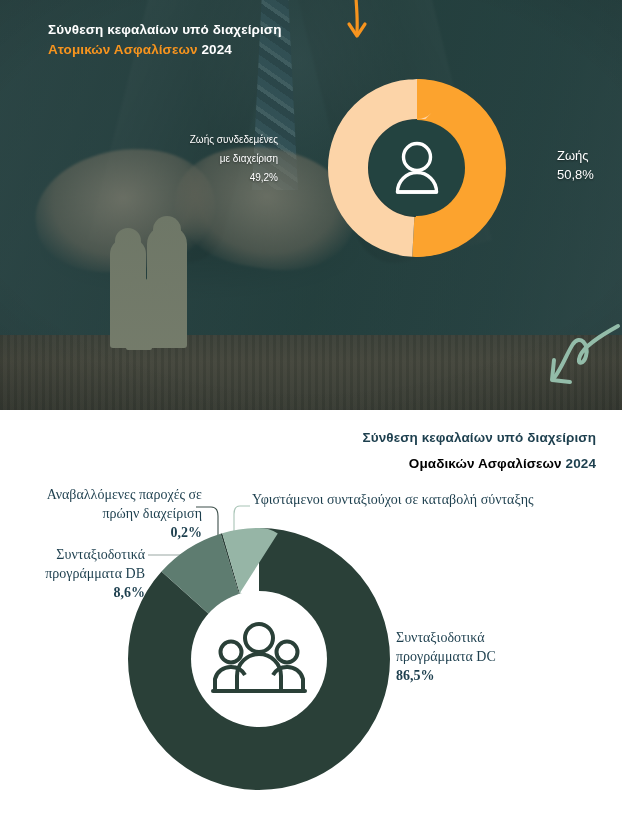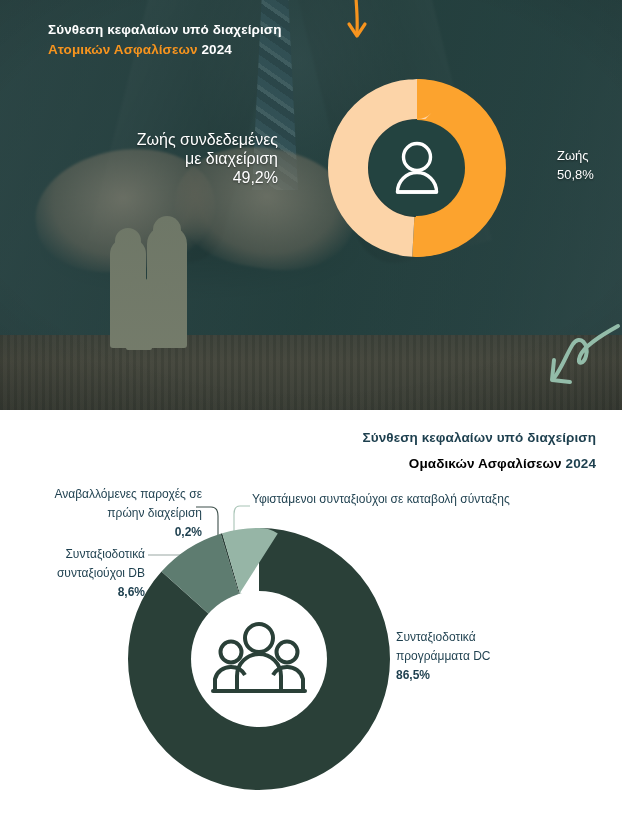--- a/index.html
+++ b/index.html
@@ -90,21 +90,21 @@
 
   
   #donut-top{ position:absolute; left:328px; top:79px; width:178px; height:178px; }
   #donut-top-hub{
     position:absolute; left:369px; top:120px; width:96px; height:96px;
     border-radius:50%; background:#234340;
     display:flex; align-items:center; justify-content:center;
   }
   #lbl-top-left{
     position:absolute; left:118px; top:130px; width:160px;
-    text-align:right; color:#ffffff; font-size:16px; line-height:19px;
+    text-align:right; color:#ffffff; font-size:10px; line-height:19px;
     text-shadow:0 1px 2px rgba(0,0,0,.45);
   }
   #lbl-top-right{
     position:absolute; left:557px; top:146px; width:62px;
     text-align:left; color:#ffffff; font-size:13px; line-height:19px;
     text-shadow:0 1px 2px rgba(0,0,0,.45);
   }
 
   
   #arrow-orange{ position:absolute; left:330px; top:-26px; }
@@ -123,21 +123,21 @@
   #bottom-title .accent{ color:#000000; }
   #bottom-title .yr{ color:#1d3f4e; }
 
   #donut-bot{ position:absolute; left:128px; top:118px; width:262px; height:262px; }
   #donut-bot-hub{
     position:absolute; left:191px; top:181px; width:136px; height:136px;
     border-radius:50%; background:#ffffff;
     display:flex; align-items:center; justify-content:center;
   }
 
-  .blbl{ position:absolute; color:#1d3f4e; font-size:12px; line-height:19px; }
+  .blbl{ position:absolute; color:#1d3f4e; font-size:14px; line-height:19px;font-family:Liberation Serif, serif; }
   #lbl-b-deferred{ left:20px;  top:75px;  width:182px; text-align:right; }
   #lbl-b-db{       left:20px;  top:135px; width:125px; text-align:right; }
   #lbl-b-pens{     left:252px; top:80px;  width:300px; text-align:left; }
   #lbl-b-dc{       left:396px; top:218px; width:150px; text-align:left; }
   .blbl .pct{ display:block; font-weight:bold; }
   .blbl .ln{ display:block; }
   #leaders{ position:absolute; left:0; top:0; width:622px; height:411px; pointer-events:none; }
 </style>
 </head>
 <body>
@@ -253,21 +253,21 @@
   </div>
 
   <div class="blbl" id="lbl-b-deferred">
     <span class="ln">Αναβαλλόμενες παροχές σε</span>
     <span class="ln">πρώην διαχείριση</span>
     <span class="pct">0,2%</span>
   </div>
 
   <div class="blbl" id="lbl-b-db">
     <span class="ln">Συνταξιοδοτικά</span>
-    <span class="ln">συνταξιούχοι DB</span>
+    <span class="ln">προγράμματα DB</span>
     <span class="pct">8,6%</span>
   </div>
 
   <div class="blbl" id="lbl-b-pens">
     <span class="ln">Υφιστάμενοι συνταξιούχοι σε καταβολή σύνταξης</span>
   </div>
 
   <div class="blbl" id="lbl-b-dc">
     <span class="ln">Συνταξιοδοτικά</span>
     <span class="ln">προγράμματα DC</span>

